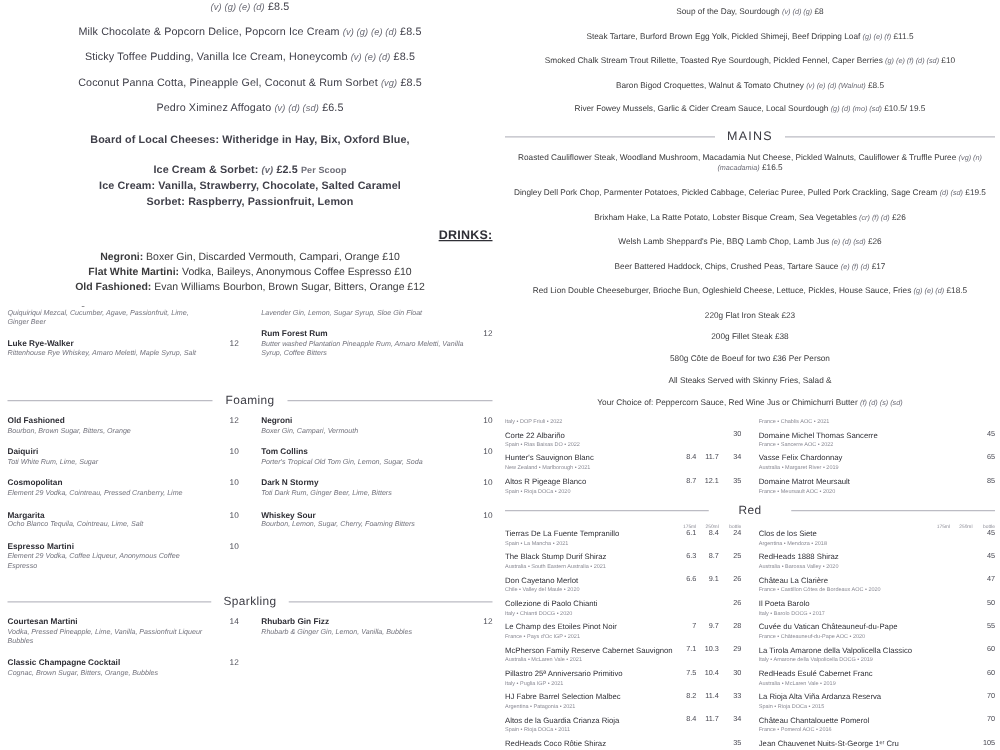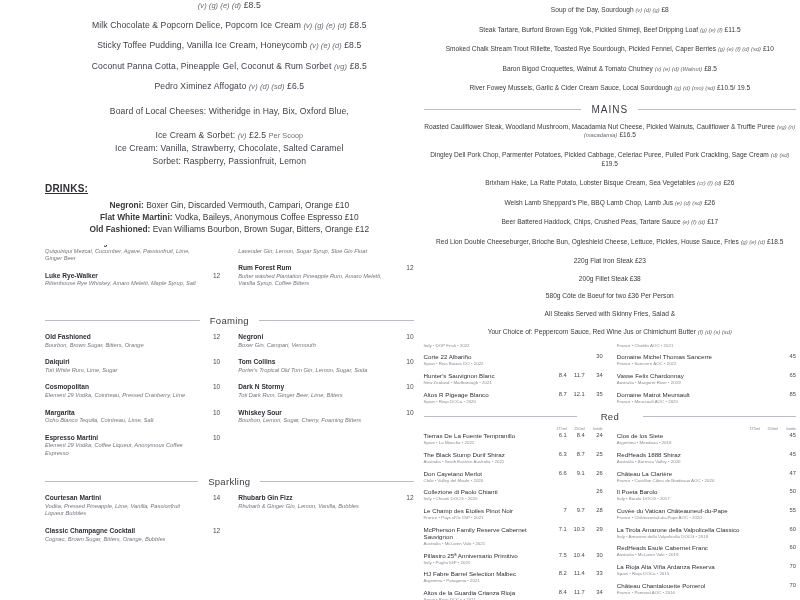--- a/index.html
+++ b/index.html
@@ -6,45 +6,45 @@
   * { box-sizing: border-box; margin: 0; padding: 0; }
   html, body {
     width: 800px; height: 600px;
     background: #ffffff;
     font-family: "Liberation Sans", sans-serif;
     color: #3a3a3c;
     overflow: hidden;
   }
   .spread { display: flex; width: 800px; height: 600px; }
   .page { width: 400px; height: 600px; position: relative; overflow: hidden; }
-  .page-left { padding: 0 6px; margin-left: 39px; }
+  .page-left { padding: 0 6px; }
   .page-right { padding: 0 4px; }
 
   
   .food-line {
     text-align: center;
     font-size: 8.6px;
     line-height: 1.25;
     color: #40404a;
     letter-spacing: .1px;
   }
   .food-list .food-line { margin-bottom: 9.5px; }
   .tag { font-style: italic; font-size: 7.4px; color: #6a6a74; }
   .small-note { font-size: 7.2px; color: #6e6e78; }
 
   .r-line { font-size: 6.6px; line-height: 1.3; margin-bottom: 11px; }
   .r-line .tag { font-size: 5.8px; }
 
   
   .block { margin-top: 14px; }
-  .block .food-line { margin-bottom: 2px; }
+  .block .food-line { margin-bottom: 2px; font-weight: bold; }
 
   
   .drinks-head {
-    text-align: left;
+    text-align: right;
     font-size: 10px;
     font-weight: 700;
     text-decoration: underline;
     margin: 16px 0 5px;
     color: #2f2f36;
     letter-spacing: .2px;
   }
   .drinks-line { text-align: center; font-size: 8.4px; line-height: 1.45; }
   .drinks-line b { font-weight: 700; }
 

